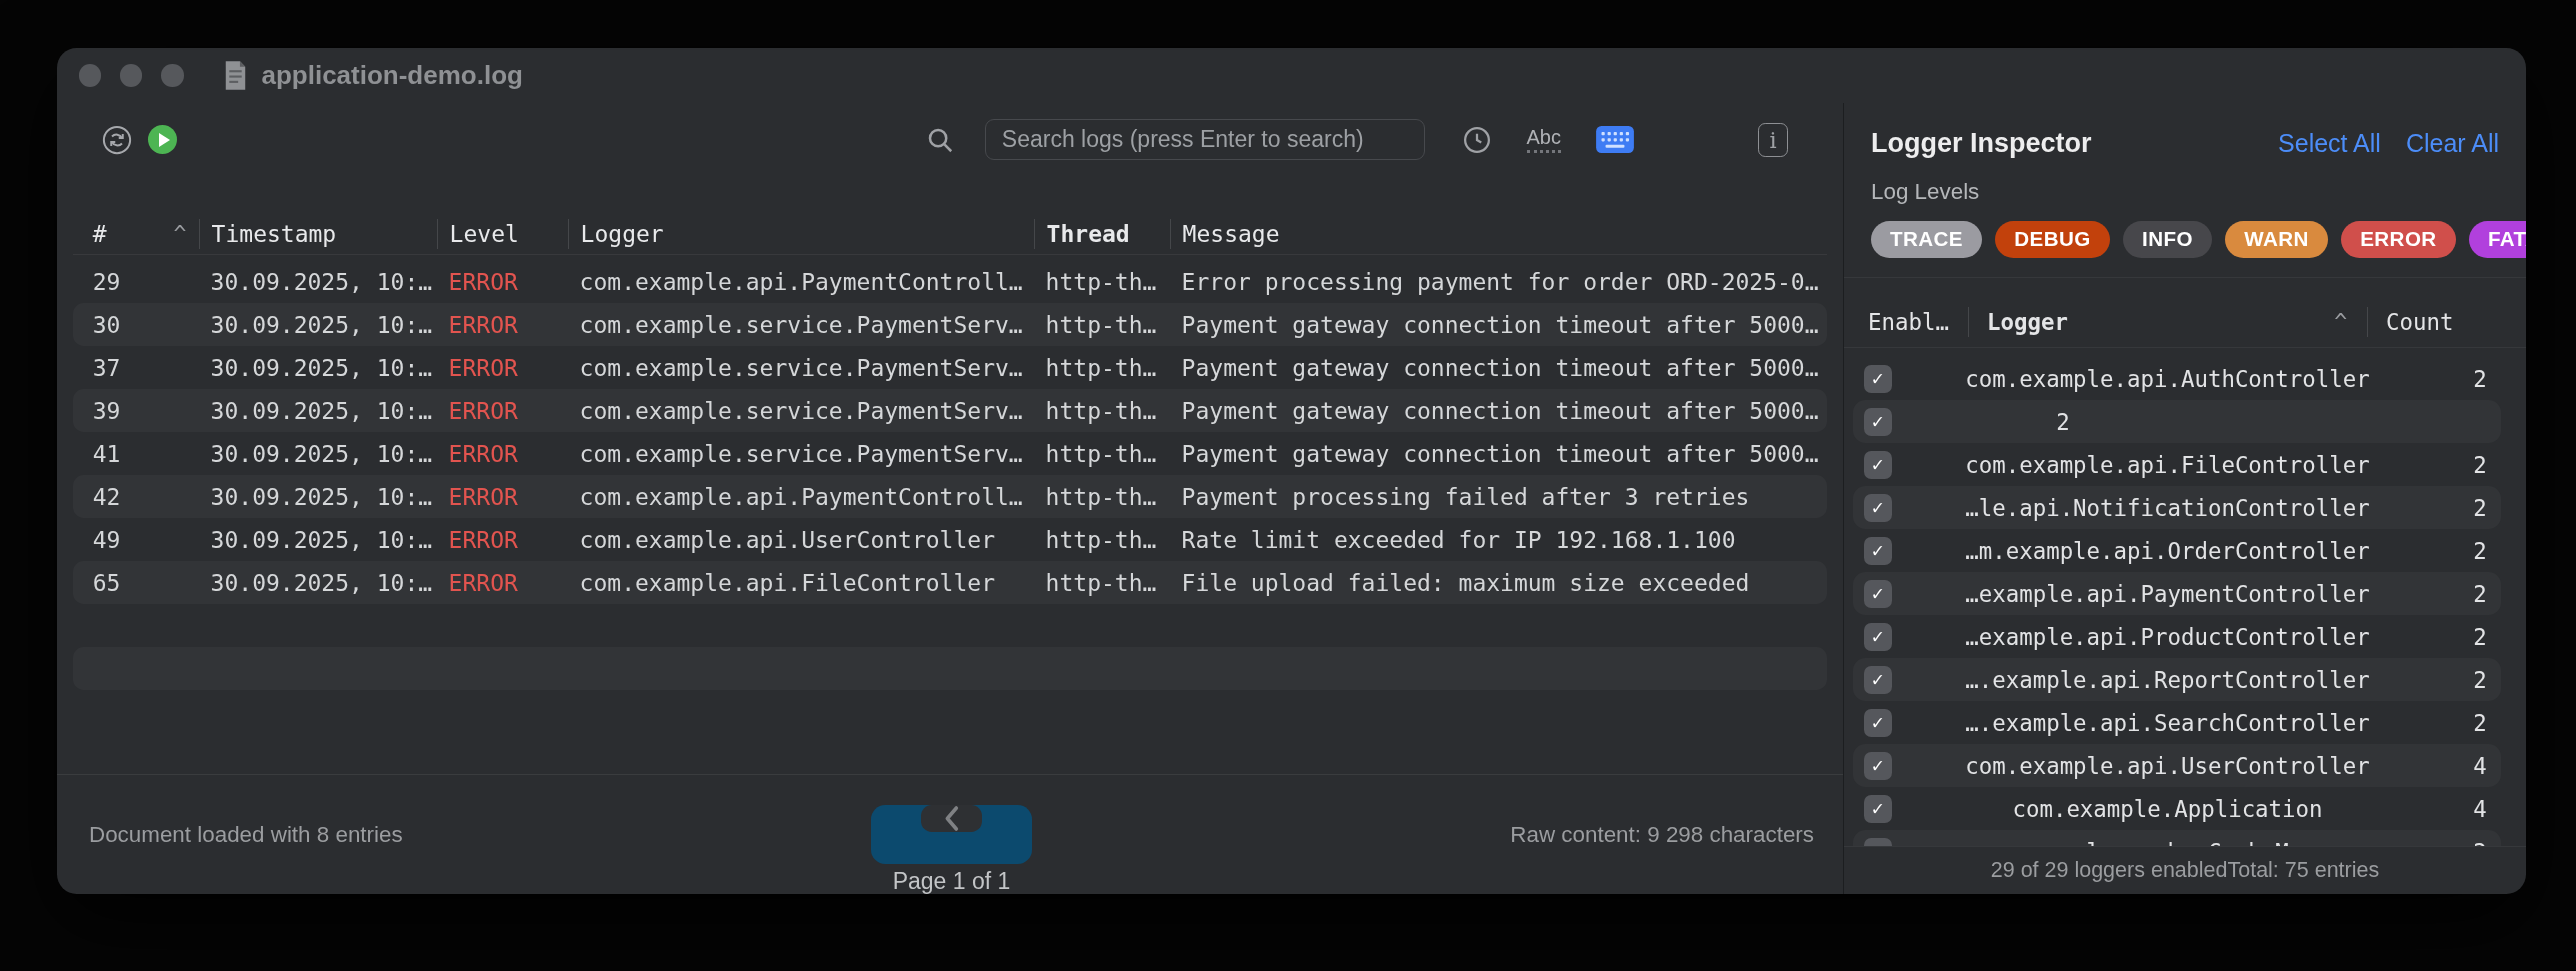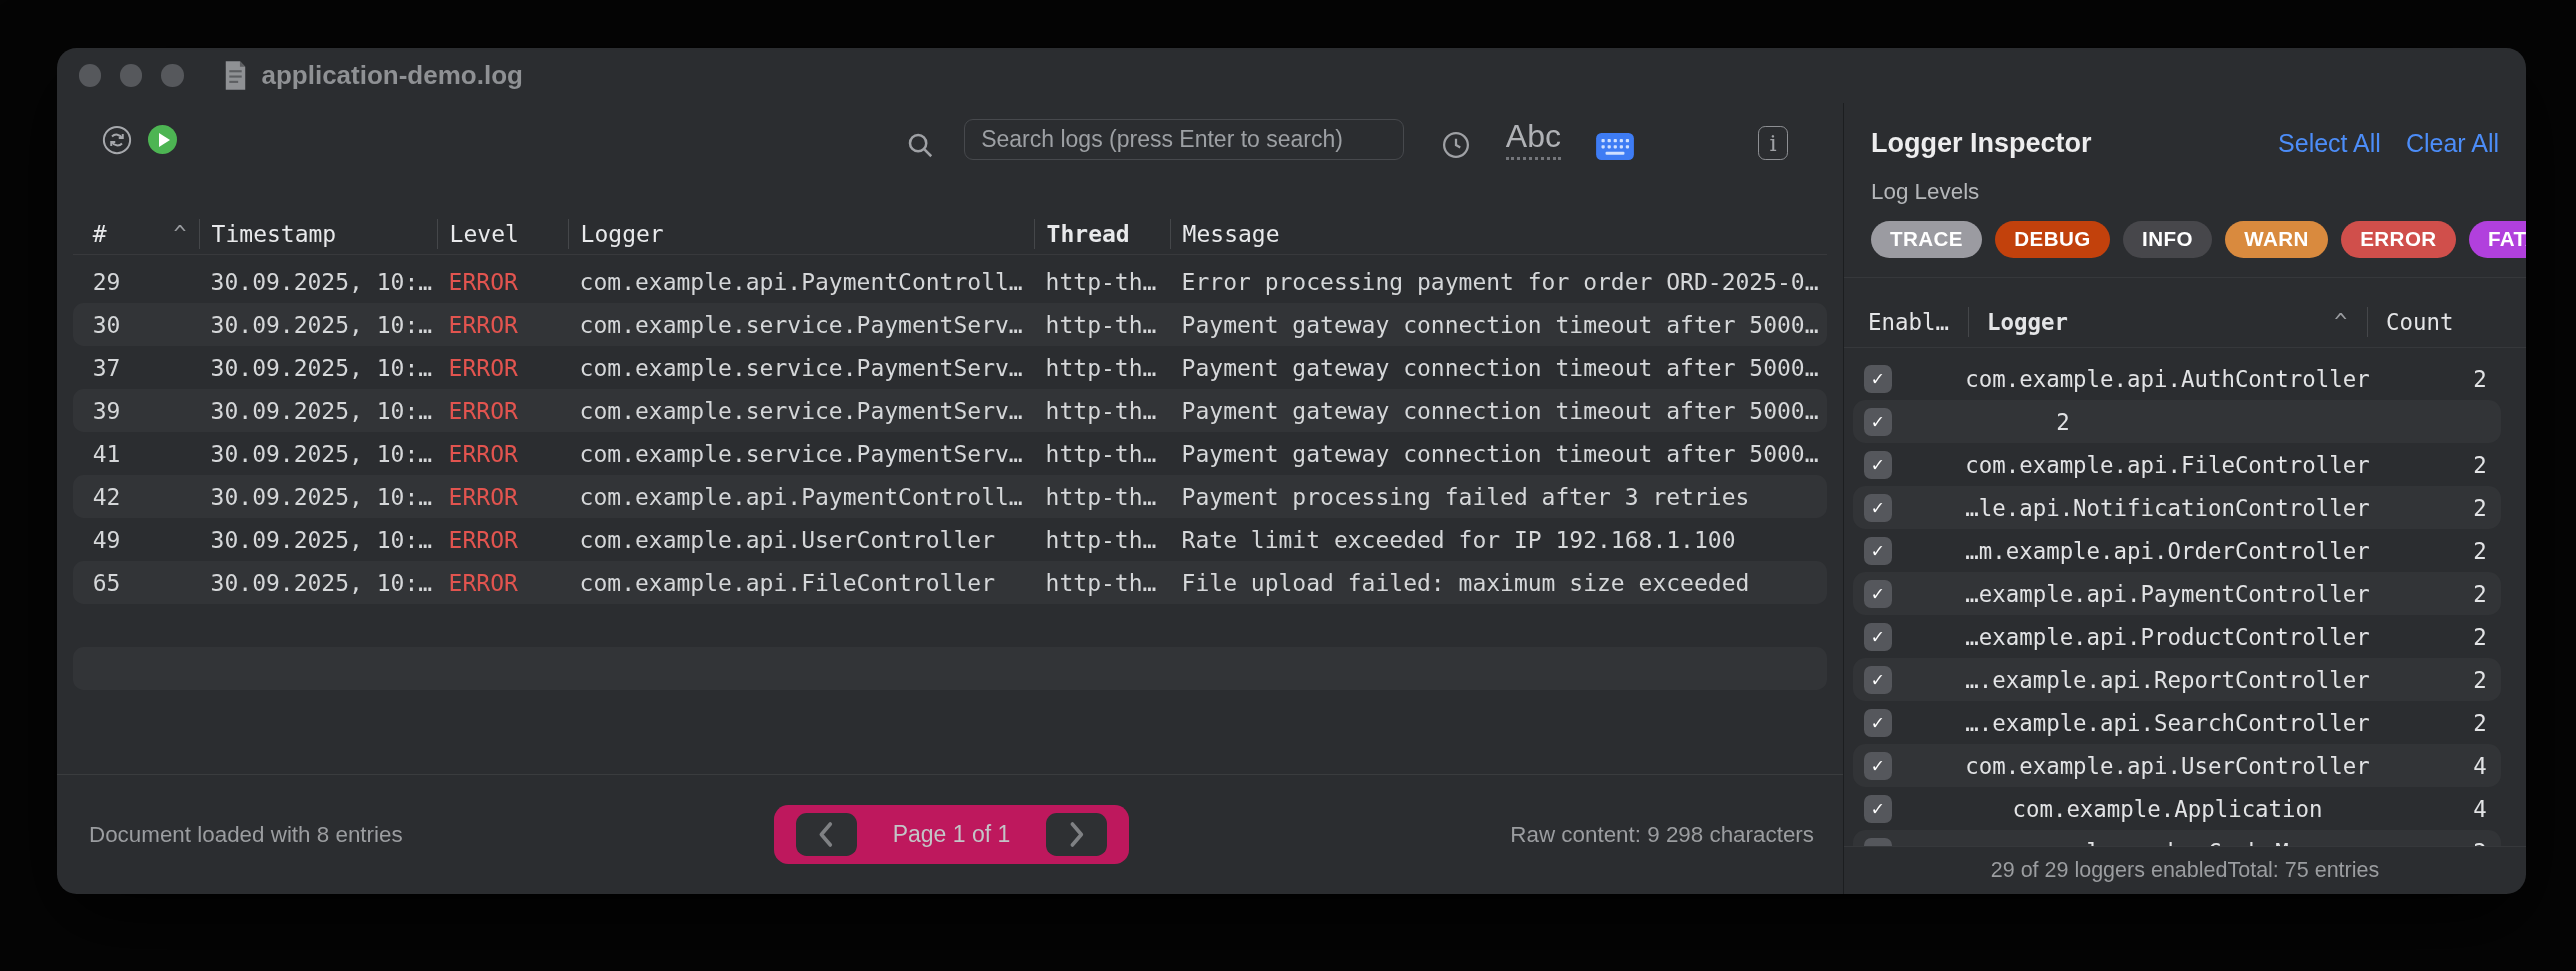--- a/index.html
+++ b/index.html
@@ -20,27 +20,27 @@
   .left-pane { width:1786px; flex:0 0 auto; display:flex; flex-direction:column; min-width:0; }
   .right-pane { flex:1; border-left:1.8px solid #1c1e20; display:flex; flex-direction:column; min-width:0; }
 
   
   .toolbar { height:73px; flex:0 0 auto; display:flex; align-items:center; padding:0 55px 0 45px; }
   .tool-icon { display:flex; align-items:center; justify-content:center; }
   .play-btn { width:29px; height:29px; border-radius:50%; background:#4db553; margin-left:16px;
               display:flex; align-items:center; justify-content:center; }
   .play-tri { width:0; height:0; border-left:11.6px solid #fff; border-top:7.2px solid transparent;
               border-bottom:7.2px solid transparent; margin-left:3.6px; }
-  .search-area { margin-left:auto; display:flex; align-items:flex-end;gap:17px; }
+  .search-area { margin-left:auto; display:flex; align-items:center;gap:17px; }
   .search-input { width:440px; height:41px; border:1.8px solid #47494d; border-radius:9px;
                   background:transparent; color:#d6d8da; font-size:23px; padding:0 16px;
                   font-family:"Liberation Sans", sans-serif; margin-left:12.5px; outline:none; }
   .search-input::placeholder { color:#9da0a4; }
   .clock-wrap { margin-left:19.7px; }
-  .abc-toggle { margin-left:18px; color:#b0b2b6; font-size:32px; border-bottom:3.6px dotted #74767b;
+  .abc-toggle { margin-left:18px; color:#b0b2b6; font-size:20px; border-bottom:3.6px dotted #74767b;
                 padding-bottom:2.7px; line-height:1.1; }
   .kbd-wrap { margin-left:18px; }
   .info-btn { margin-left:107px; width:30px; height:34px; border:1.8px solid #8e9094; border-radius:7.2px;
               color:#9fa1a5; display:flex; align-items:center; justify-content:center;
               font-size:22.4px; font-family:"DejaVu Serif", serif; }
 
   
   .table-wrap { margin:37px 16px 0; flex:1; min-height:0; display:flex; flex-direction:column; overflow:hidden; }
   .thead { display:flex; height:42px; align-items:center; border-bottom:1.8px solid #38393c;
            color:#e8e9eb; font-family:"DejaVu Sans Mono", monospace; font-size:23px; flex:0 0 auto; }
@@ -64,22 +64,22 @@
   .c-level  { width:131px; padding-left:11.6px; color:#e2544f; }
   .c-logger { width:466px; padding-left:11.6px; }
   .c-thread { width:136px; padding-left:11.6px; }
   .c-msg    { flex:1; padding-left:11.6px; }
 
   
   .left-footer { flex:0 0 auto; height:120px; border-top:1.8px solid #3a3c3e; display:flex;
                  align-items:center; padding:0 29px 0 32px; color:#9b9da0; font-size:22.4px; }
   .lf-status { flex:1; }
   .lf-raw { flex:1; text-align:right; }
-  .pagination { background:#be185d; border-radius:14.3px; height:59px; display:flex;
-                align-items:center; padding:0 21.5px; gap:36px; }
+  .pagination { background:#0c4a6e; border-radius:14.3px; height:59px; display:flex;
+                align-items:center; padding:0 21.5px; gap:36px;flex-direction:column; }
   .pag-btn { width:61px; height:43px; background:#2e3033; border-radius:10.7px;
              display:flex; align-items:center; justify-content:center; }
   .pag-label { color:#c3c5c7; font-size:23px; }
 
   
   .insp-header { margin:25px 27px 0; display:flex; align-items:center; flex:0 0 auto; }
   .insp-title { font-size:27px; font-weight:bold; color:#ededee; flex:1; }
   .insp-link { color:#4c8df8; font-size:25px; margin-left:25px; }
   .levels-label { margin:19.7px 27px 0; color:#b5b7ba; font-size:22.4px; flex:0 0 auto; }
   .levels-row { margin:16px 27px 0; display:flex; gap:13.4px; flex:0 0 auto; }

